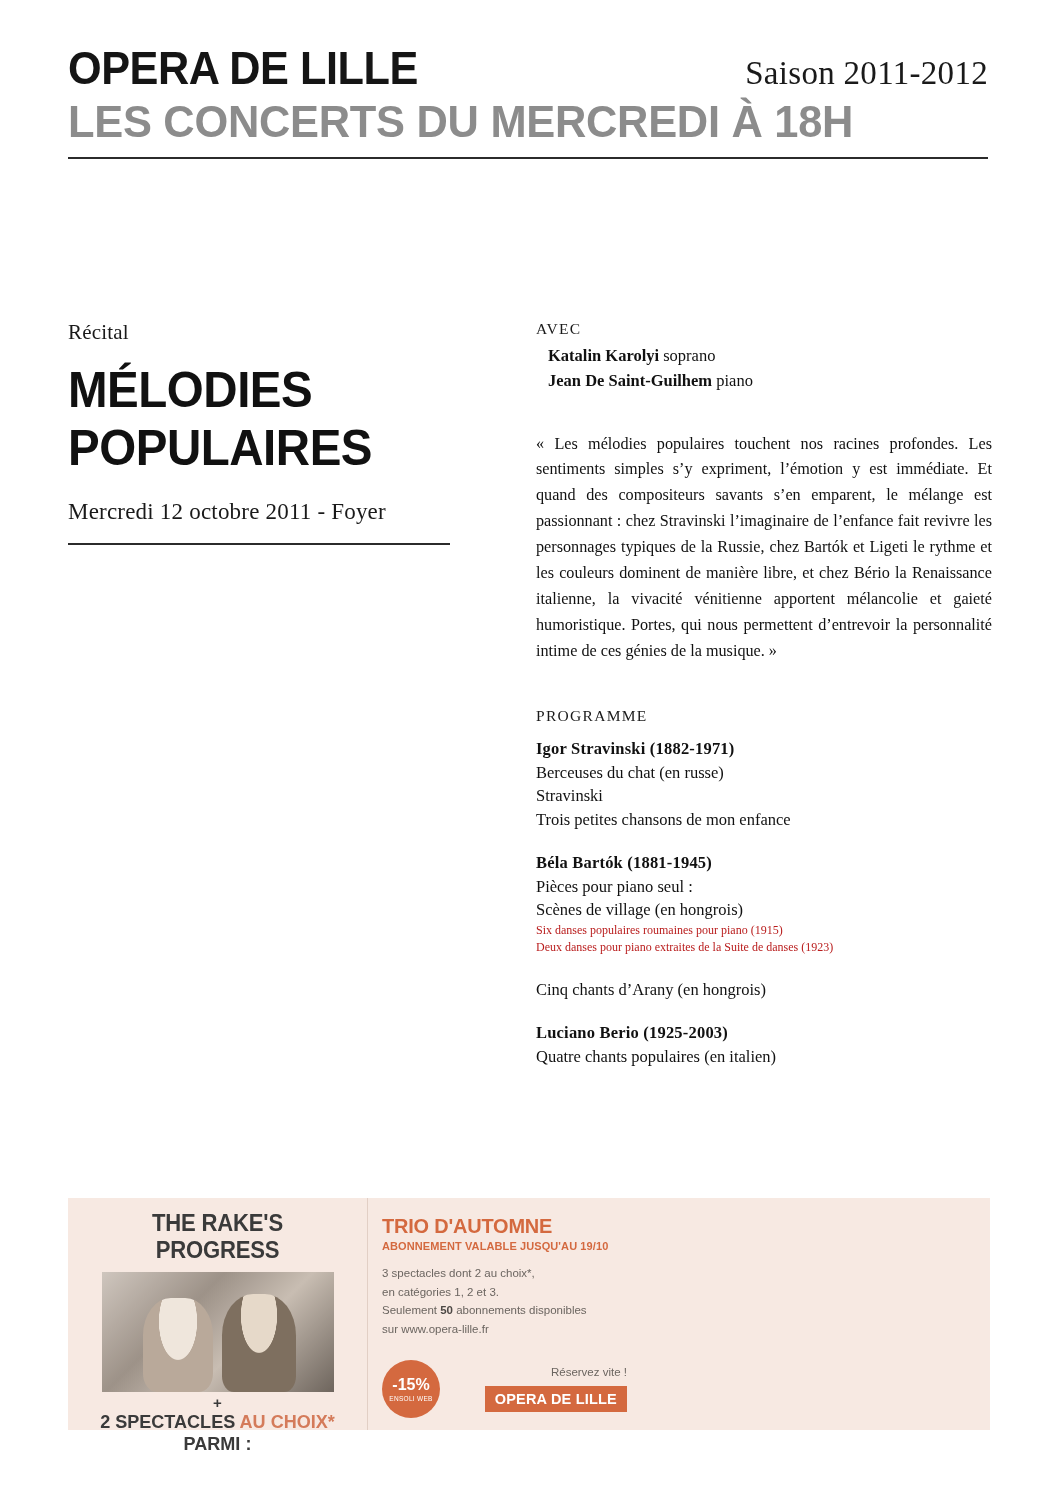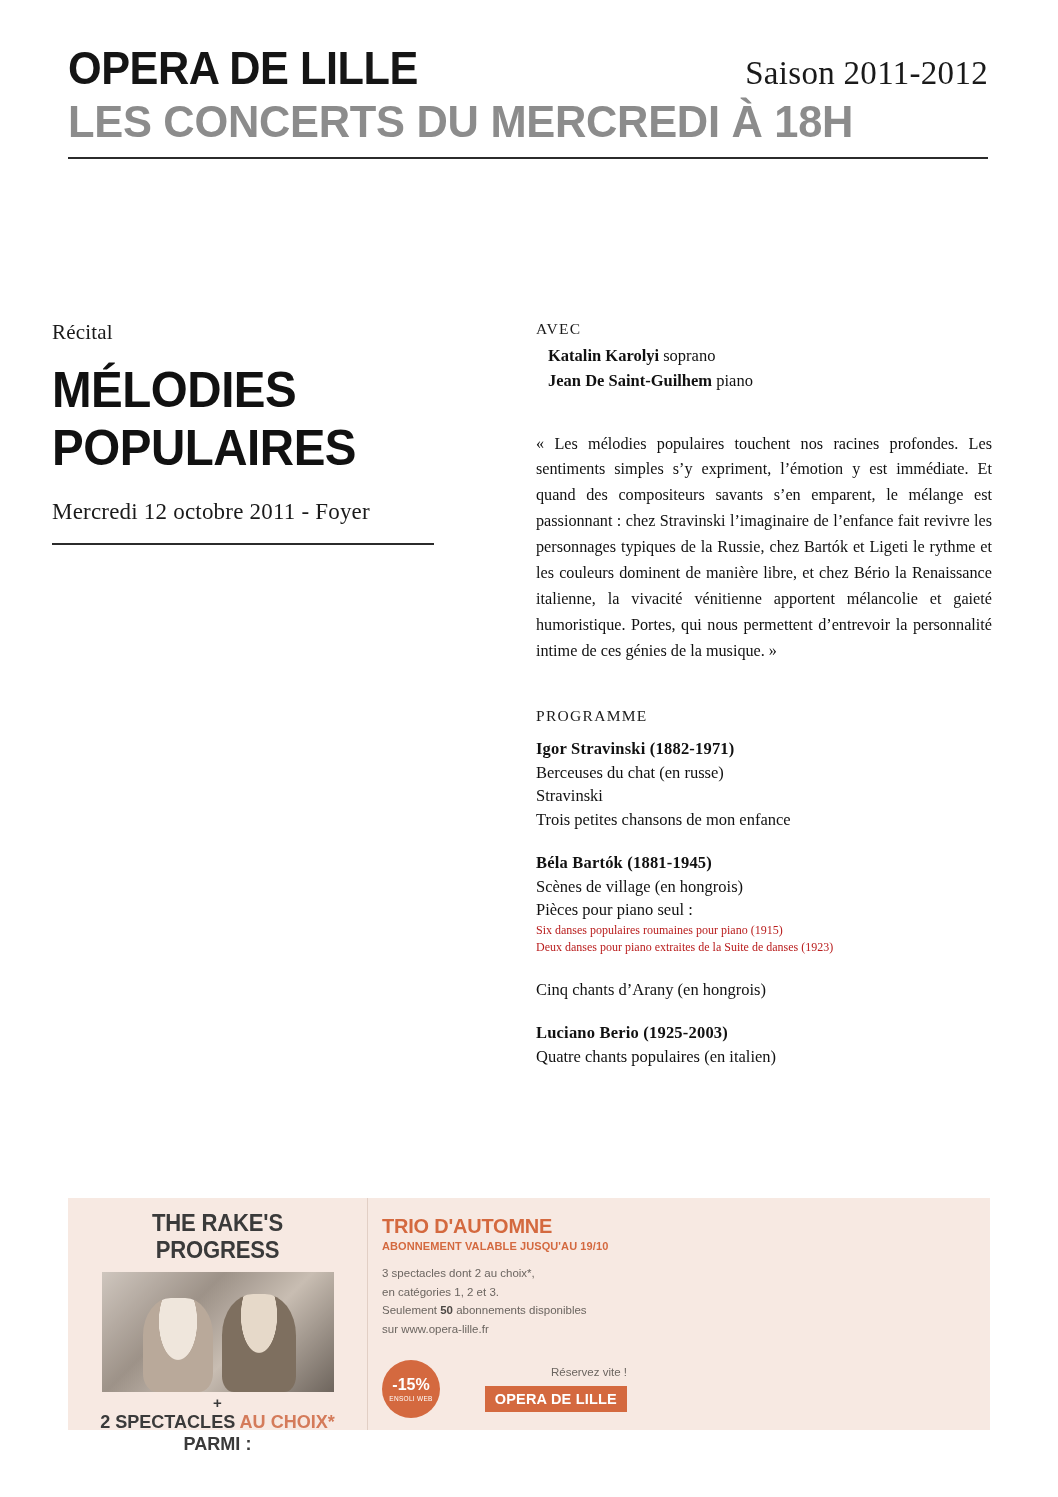--- a/index.html
+++ b/index.html
@@ -67,21 +67,21 @@
   }
   .header-rule {
     margin-top: 10px;
     border-bottom: 2px solid #2b2b2b;
     width: 920px;
   }
 
   
   .left-col {
     position: absolute;
-    left: 52px;
+    left: 68px;
     top: 320px;
     width: 390px;
   }
   .kicker {
     font-family: "Liberation Serif", serif;
     font-size: 21px;
     color: #1a1a1a;
     letter-spacing: 0.2px;
   }
   .title {
@@ -422,22 +422,22 @@
 
       <div class="work-block">
         <div class="composer">Igor Stravinski (1882-1971)</div>
         <div class="piece">Berceuses du chat (en russe)</div>
         <div class="piece">Stravinski</div>
         <div class="piece">Trois petites chansons de mon enfance</div>
       </div>
 
       <div class="work-block">
         <div class="composer">Béla Bartók (1881-1945)</div>
+        <div class="piece">Pièces pour piano seul :</div>
         <div class="piece">Scènes de village (en hongrois)</div>
-        <div class="piece">Pièces pour piano seul :</div>
         <div class="piece-small">Six danses populaires roumaines pour piano (1915)</div>
         <div class="piece-small">Deux danses pour piano extraites de la Suite de danses (1923)</div>
       </div>
 
       <div class="work-block">
         <div class="piece">Cinq chants d’Arany (en hongrois)</div>
       </div>
 
       <div class="work-block">
         <div class="composer">Luciano Berio (1925-2003)</div>

